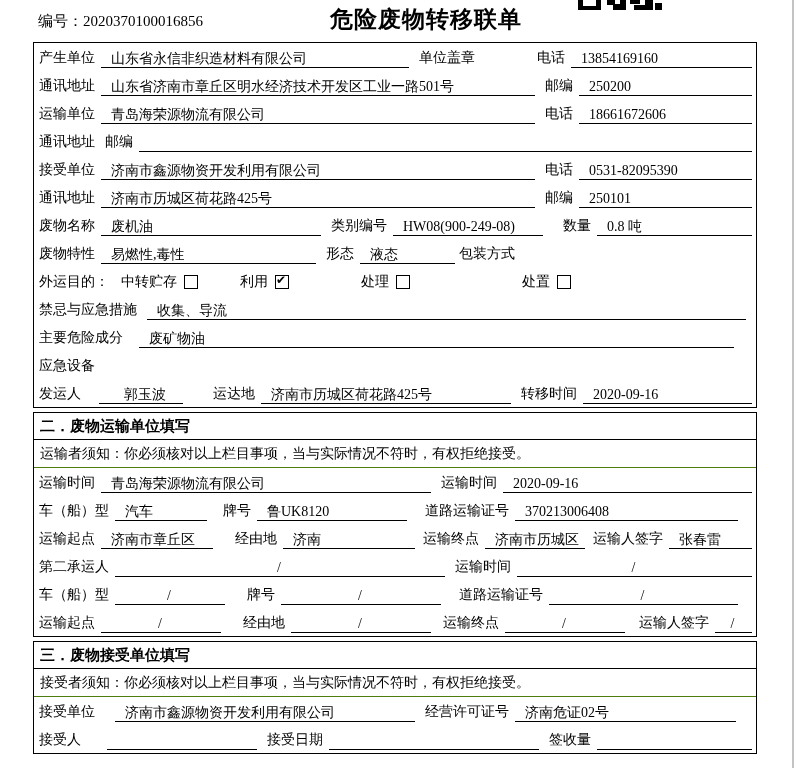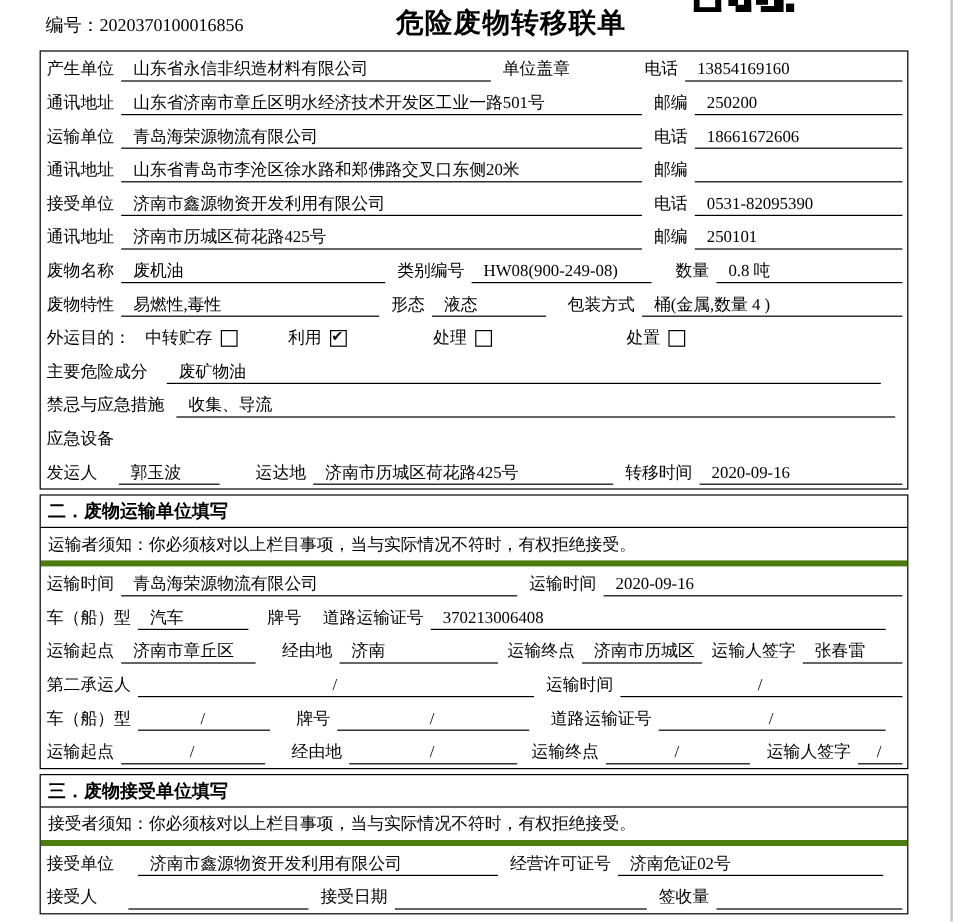--- a/index.html
+++ b/index.html
@@ -13,21 +13,21 @@
   .hdr{position:relative;height:40px;}
   .serial{position:absolute;left:38px;top:12px;font-size:15px;white-space:nowrap;}
   .title{position:absolute;left:330px;top:4px;font-size:23px;font-weight:bold;
          font-family:"Liberation Sans","DejaVu Sans",sans-serif;letter-spacing:1px;white-space:nowrap;}
   .qr{position:absolute;left:578px;top:0;}
   
   .sections{position:absolute;left:33px;top:42px;width:724px;}
   .section{border:1.5px solid #000;margin-bottom:4px;background:#fff;}
   .sec-title{font-family:"Liberation Sans","DejaVu Sans",sans-serif;font-weight:bold;
              font-size:15px;padding:4px 6px 3px 6px;border-bottom:1px solid #000;}
-  .notice-row{padding:5px 6px 4px 6px;border-bottom:5px solid #4d7c0f;white-space:nowrap;font-family:Liberation Mono, monospace;}
+  .notice-row{padding:5px 6px 4px 6px;border-bottom:1px solid #4d7c0f;white-space:nowrap;font-family:Liberation Mono, monospace;}
   .row{display:flex;align-items:flex-end;height:25px;padding:0 4px 3px 5px;white-space:nowrap;}
   .row > * + *{margin-left:6px;}
   .lbl{white-space:nowrap;margin-bottom:1px;}
   .ul{border-bottom:1px solid #000;height:19px;line-height:19px;
       padding:0 2px 0 10px;box-sizing:border-box;white-space:nowrap;overflow:visible;}
   .ul.fill{flex:1;}
   .ul.slash{text-align:center;padding-left:0;}
   .cb{display:inline-flex;align-items:center;margin-bottom:1px;}
   .cbl{margin-right:7px;}
   .cbbox{width:12px;height:12px;border:1px solid #000;display:inline-block;position:relative;background:#fff;}
@@ -69,21 +69,20 @@
         <span class="ul fill">250200</span>
       </div>
       <div class="row">
         <span class="lbl">运输单位</span>
         <span class="ul" style="width: 434px;">青岛海荣源物流有限公司</span>
         <span class="lbl" style="margin-left: 10px;">电话</span>
         <span class="ul fill">18661672606</span>
       </div>
       <div class="row">
         <span class="lbl">通讯地址</span>
-        <span class="ul" style="width: 434px;">山东省青岛市李沧区徐水路和郑佛路交叉口东侧20米</span>
         <span class="lbl" style="margin-left: 10px;">邮编</span>
         <span class="ul fill"></span>
       </div>
       <div class="row">
         <span class="lbl">接受单位</span>
         <span class="ul" style="width: 434px;">济南市鑫源物资开发利用有限公司</span>
         <span class="lbl" style="margin-left: 10px;">电话</span>
         <span class="ul fill">0531-82095390</span>
       </div>
       <div class="row">
@@ -98,22 +97,21 @@
         <span class="lbl" style="margin-left: 10px;">类别编号</span>
         <span class="ul" style="width: 150px;">HW08(900-249-08)</span>
         <span class="lbl" style="margin-left: 20px;">数量</span>
         <span class="ul fill">0.8 吨</span>
       </div>
       <div class="row">
         <span class="lbl">废物特性</span>
         <span class="ul" style="width: 215px;">易燃性,毒性</span>
         <span class="lbl" style="margin-left: 10px; text-align: center;">形态</span>
         <span class="ul" style="width: 95px;">液态</span>
-        <span class="lbl" style="margin-left: 18px;">包装方式</span>
-        <span class="ul fill">桶(金属,数量 4 )</span>
+        <span class="lbl" style="margin-left: 4px;">包装方式</span>
       </div>
       <div class="row">
         <span class="lbl">外运目的：</span>
         <span class="cb" style="margin-left: 12px;">
           <span class="cbl">中转贮存</span>
           <span class="cbbox"></span>
         </span>
         <span class="cb" style="margin-left: 42px;">
           <span class="cbl">利用</span>
           <span class="cbbox checked"></span>
@@ -121,52 +119,53 @@
         <span class="cb" style="margin-left: 72px;">
           <span class="cbl">处理</span>
           <span class="cbbox"></span>
         </span>
         <span class="cb" style="margin-left: 112px;">
           <span class="cbl">处置</span>
           <span class="cbbox"></span>
         </span>
       </div>
       <div class="row">
+        <span class="lbl">禁忌与应急措施</span>
+        <span class="ul fill" style="margin-left: 10px; margin-right: 6px;">收集、导流</span>
+      </div>
+      <div class="row">
         <span class="lbl">主要危险成分</span>
         <span class="ul fill" style="margin-left: 16px; margin-right: 18px;">废矿物油</span>
       </div>
       <div class="row">
-        <span class="lbl">禁忌与应急措施</span>
-        <span class="ul fill" style="margin-left: 10px; margin-right: 6px;">收集、导流</span>
-      </div>
-      <div class="row">
         <span class="lbl">应急设备</span>
       </div>
       <div class="row">
         <span class="lbl">发运人</span>
-        <span class="ul" style="width: 84px; margin-left: 18px;">郭玉波</span>
+        <span class="ul" style="width: 84px; margin-left: 18px; text-align: center;">郭玉波</span>
         <span class="lbl" style="margin-left: 30px;">运达地</span>
         <span class="ul" style="width: 250px;">济南市历城区荷花路425号</span>
         <span class="lbl" style="margin-left: 10px;">转移时间</span>
         <span class="ul fill">2020-09-16</span>
       </div>
     </div>
     <div class="section">
       <div class="sec-title">二．废物运输单位填写</div>
       <div class="notice-row">运输者须知：你必须核对以上栏目事项，当与实际情况不符时，有权拒绝接受。</div>
       <div class="row">
         <span class="lbl">运输时间</span>
         <span class="ul" style="width: 330px;">青岛海荣源物流有限公司</span>
         <span class="lbl" style="margin-left: 10px;">运输时间</span>
         <span class="ul fill">2020-09-16</span>
       </div>
       <div class="row">
         <span class="lbl">车（船）型</span>
         <span class="ul" style="width: 92px;">汽车</span>
         <span class="lbl" style="margin-left: 16px;">牌号</span>
+        <span class="ul" style="width: 150px;">鲁UK8120</span>
         <span class="lbl" style="margin-left: 18px;">道路运输证号</span>
         <span class="ul fill" style="margin-right: 14px;">370213006408</span>
       </div>
       <div class="row">
         <span class="lbl">运输起点</span>
         <span class="ul" style="width: 112px;">济南市章丘区</span>
         <span class="lbl" style="margin-left: 22px;">经由地</span>
         <span class="ul" style="width: 132px;">济南</span>
         <span class="lbl" style="margin-left: 8px;">运输终点</span>
         <span class="ul" style="width: 100px;">济南市历城区</span>

